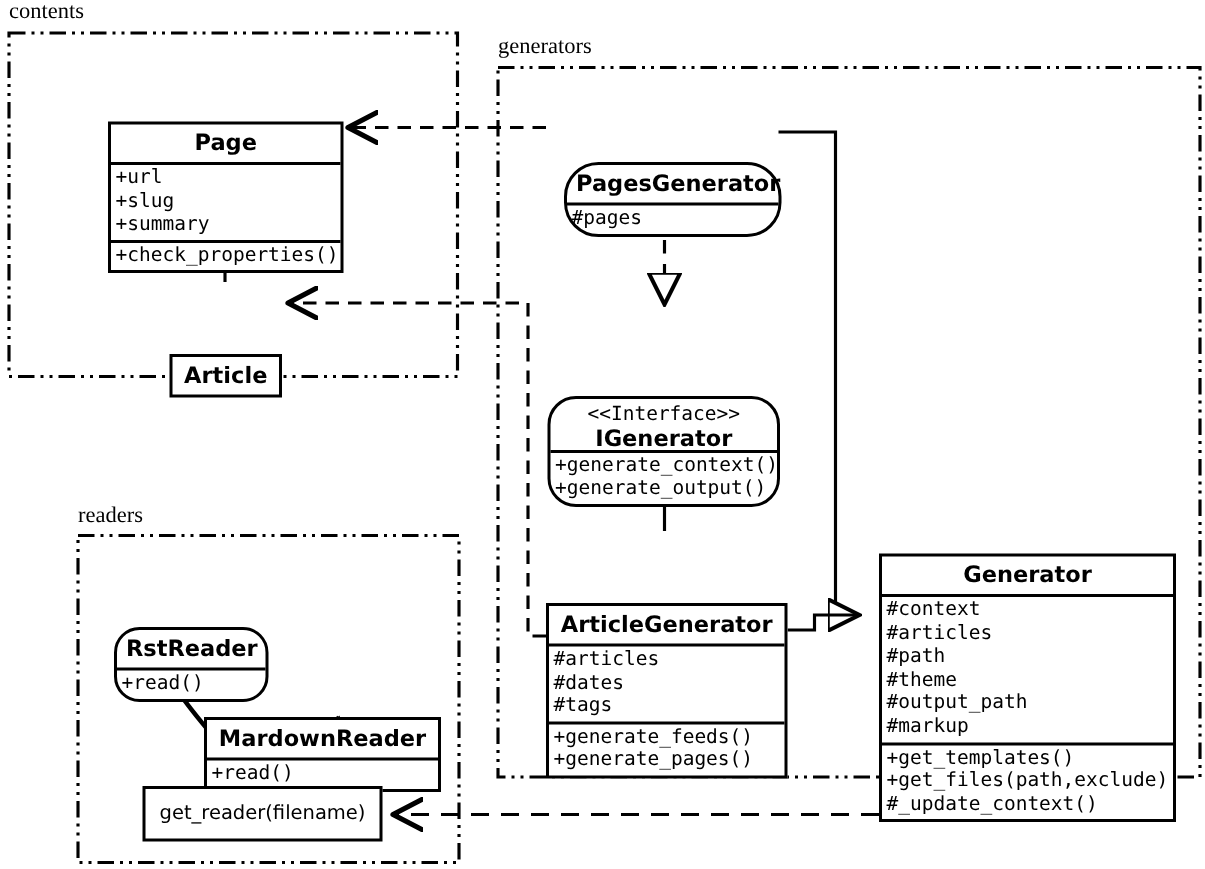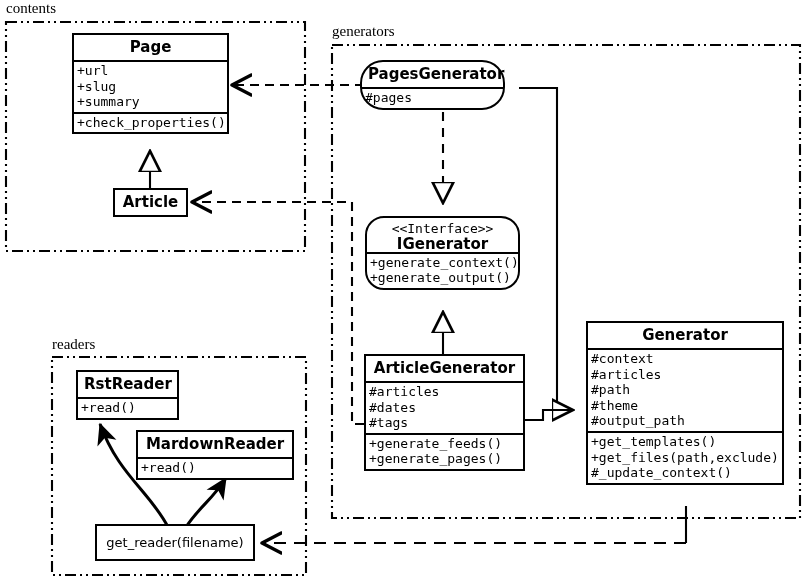--- a/index.html
+++ b/index.html
@@ -24,20 +24,21 @@
     height: 579px;
     pointer-events: none;
   }
   
   .uml-class {
     position: absolute;
     box-sizing: border-box;
     border: 2px solid #000;
     background: #ffffff;
     z-index: 5;
+    margin-top: 48px;
   }
   .uml-name {
     text-align: center;
     font-weight: bold;
     font-size: 15px;
     line-height: 1.0;
     padding: 5px 6px 5px 6px;
     color: #000;
     font-family: "DejaVu Sans", sans-serif;
   }
@@ -160,21 +161,21 @@
     </div>
     <div class="uml-compartment uml-sep">
       <div>+check_properties()</div>
     </div>
   </div>
 
   <div class="uml-class" style="left:113px; top:188px; width:75px;">
     <div class="uml-name">Article</div>
   </div>
 
-  <div class="uml-class" style="left:360px; top:60px; width:145px;border-radius:23px;">
+  <div class="uml-class" style="left:376px; top:60px; width:145px;border-radius:23px;">
     <div class="uml-name">PagesGenerator</div>
     <div class="uml-compartment uml-sep">
       <div>#pages</div>
     </div>
   </div>
 
   <div class="uml-class" style="left:365px; top:216px; width:155px;border-radius:19px;">
     <div class="uml-stereotype">&lt;&lt;Interface&gt;&gt;</div>
     <div class="uml-name with-stereo">IGenerator</div>
     <div class="uml-compartment uml-sep">
@@ -197,29 +198,30 @@
   </div>
 
   <div class="uml-class" style="left:586px; top:321px; width:198px;">
     <div class="uml-name">Generator</div>
     <div class="uml-compartment uml-sep">
       <div>#context</div>
       <div>#articles</div>
       <div>#path</div>
       <div>#theme</div>
       <div>#output_path</div>
+      <div>#markup</div>
     </div>
     <div class="uml-compartment uml-sep">
       <div>+get_templates()</div>
       <div>+get_files(path,exclude)</div>
       <div>#_update_context()</div>
     </div>
   </div>
 
-  <div class="uml-class" style="left:76px; top:370px; width:103px;">
+  <div class="uml-class" style="left:76px; top:370px; width:103px;border-radius:17px;">
     <div class="uml-name">RstReader</div>
     <div class="uml-compartment uml-sep">
       <div>+read()</div>
     </div>
   </div>
 
   <div class="uml-class" style="left:136px; top:430px; width:158px;">
     <div class="uml-name">MardownReader</div>
     <div class="uml-compartment uml-sep">
       <div>+read()</div>

